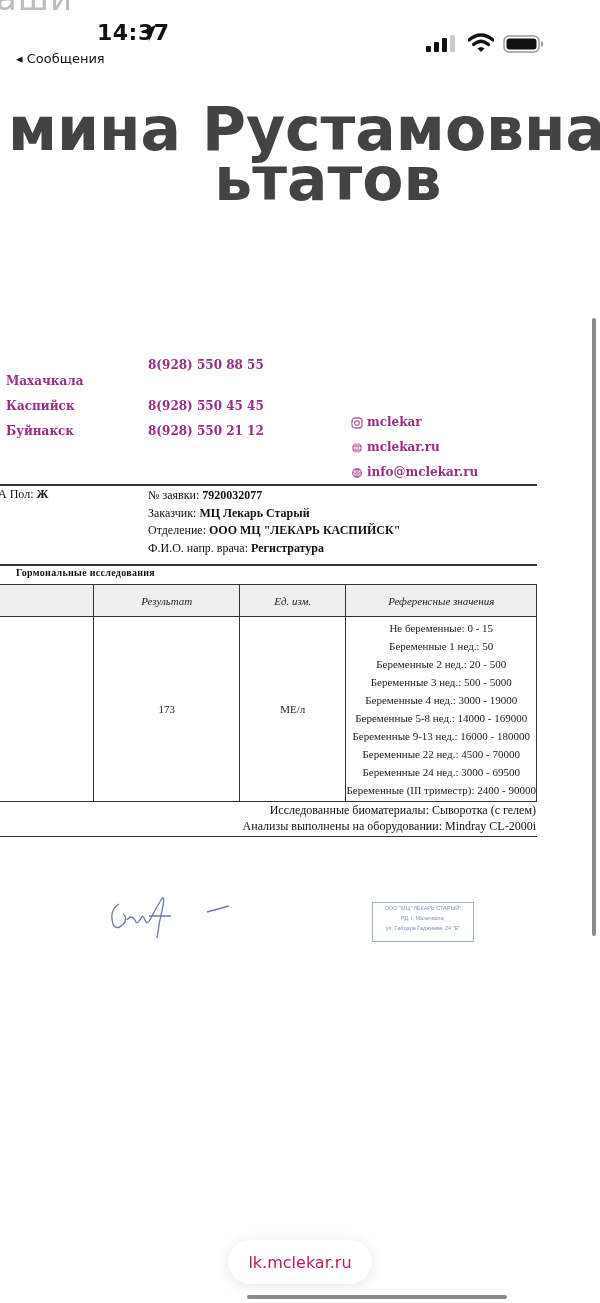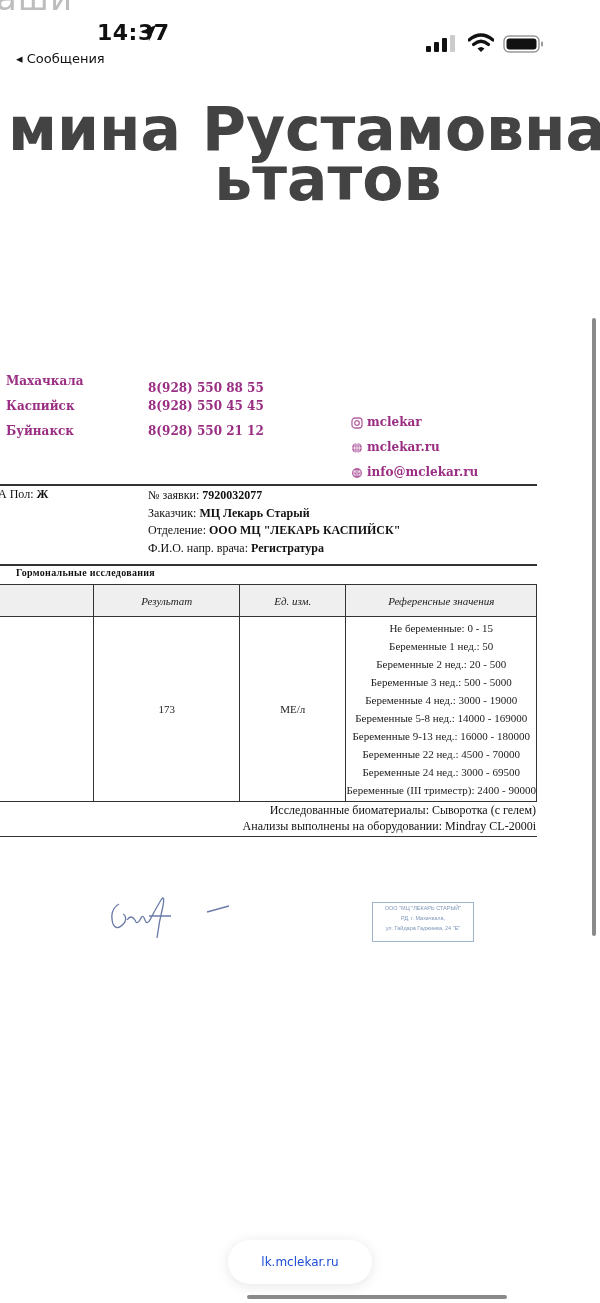--- a/index.html
+++ b/index.html
@@ -41,21 +41,21 @@
 
     table.results { position:absolute; left:-2px; top:584px; width:539px; border-collapse:collapse; font-family:"Liberation Serif", serif; font-size:11px; color:#222; }
     table.results th { background:#efefef; font-style:italic; font-weight:normal; border:1.3px solid #333; height:15px; padding:8px; }
     table.results td { border:1.3px solid #333; text-align:center; padding:0; vertical-align:middle; }
     table.results td.refs { padding:2px 0 2px 0;margin-top:45px; }
     .ref-line { height:18px; line-height:18px; white-space:nowrap; }
 
     .sig { left:105px; top:886px; width:130px; height:60px; }
     .stamp { left:372px; top:902px; width:100px; height:38px; border:1px solid #9fb4cf; font-family:"Liberation Sans", sans-serif; font-size:5.5px; color:#7e96b8; text-align:center; line-height:10px; }
 
-    .url-pill { left:228px; top:1240px; width:144px; height:44px; border-radius:22px; background:#ffffff; box-shadow:0 2px 14px rgba(0,0,0,0.10); display:flex; align-items:center; justify-content:center; font-family:"DejaVu Sans", sans-serif; font-size:12px; color:#1d4ed8; }
+    .url-pill { left:228px; top:1240px; width:144px; height:44px; border-radius:22px; background:#ffffff; box-shadow:0 2px 14px rgba(0,0,0,0.10); display:flex; align-items:center; justify-content:center; font-family:"DejaVu Sans", sans-serif; font-size:16px; color:#be185d; }
     .home-ind { left:247px; top:1295px; width:260px; height:4px; border-radius:2px; background:#8a8a8a; }
   </style>
 </head>
 <body>
 
 <div class="abs prev-title">аши</div>
 <div class="abs time">14:37</div>
 <svg class="abs loc-icon" viewBox="0 0 20 20">
     <path d="M18 2 L2 9 L10 10 L11 18 Z" fill="#111"></path>
   </svg>
@@ -82,21 +82,21 @@
   <span class="line line3">ьтатов</span>
 </div>
 
 <div class="abs scrollbar"></div>
 
 <div>
   <div class="abs lh city" style="top:374px">Махачкала</div>
   <div class="abs lh city" style="top:399px">Каспийск</div>
   <div class="abs lh city" style="top:424px">Буйнакск</div>
 
-  <div class="abs lh phone" style="top:381px">8(928) 550 88 55</div>
+  <div class="abs lh phone" style="top:358px">8(928) 550 88 55</div>
   <div class="abs lh phone" style="top:399px">8(928) 550 45 45</div>
   <div class="abs lh phone" style="top:424px">8(928) 550 21 12</div>
 
   <div class="abs lh contact" style="top:374px">
     <svg class="ic" viewBox="0 0 12 12">
         <rect x="1" y="1" width="10" height="10" rx="3" fill="none" stroke="#9a2e83" stroke-width="1.3"></rect>
         <circle cx="6" cy="6" r="2.3" fill="none" stroke="#9a2e83" stroke-width="1.3"></circle>
       </svg><span>mclekar</span>
   </div>
   <div class="abs lh contact" style="top:399px">

